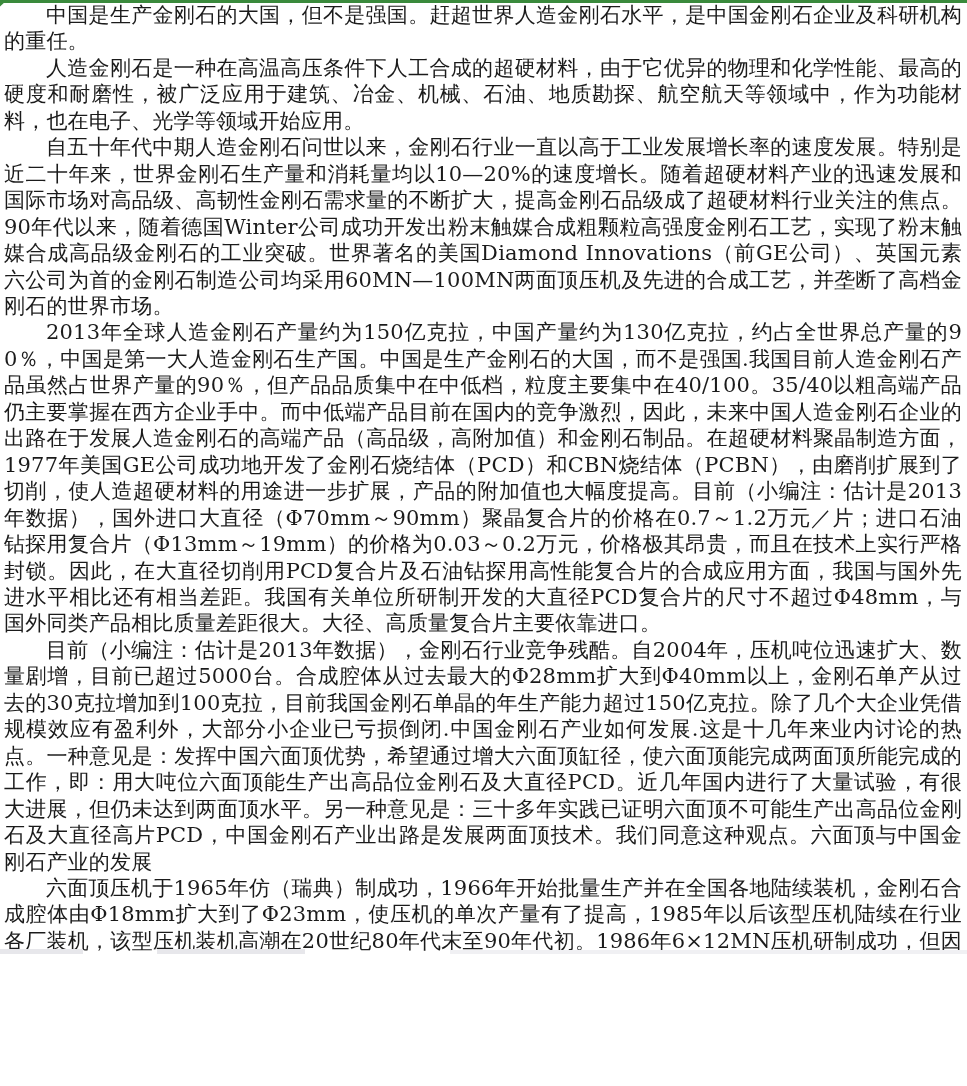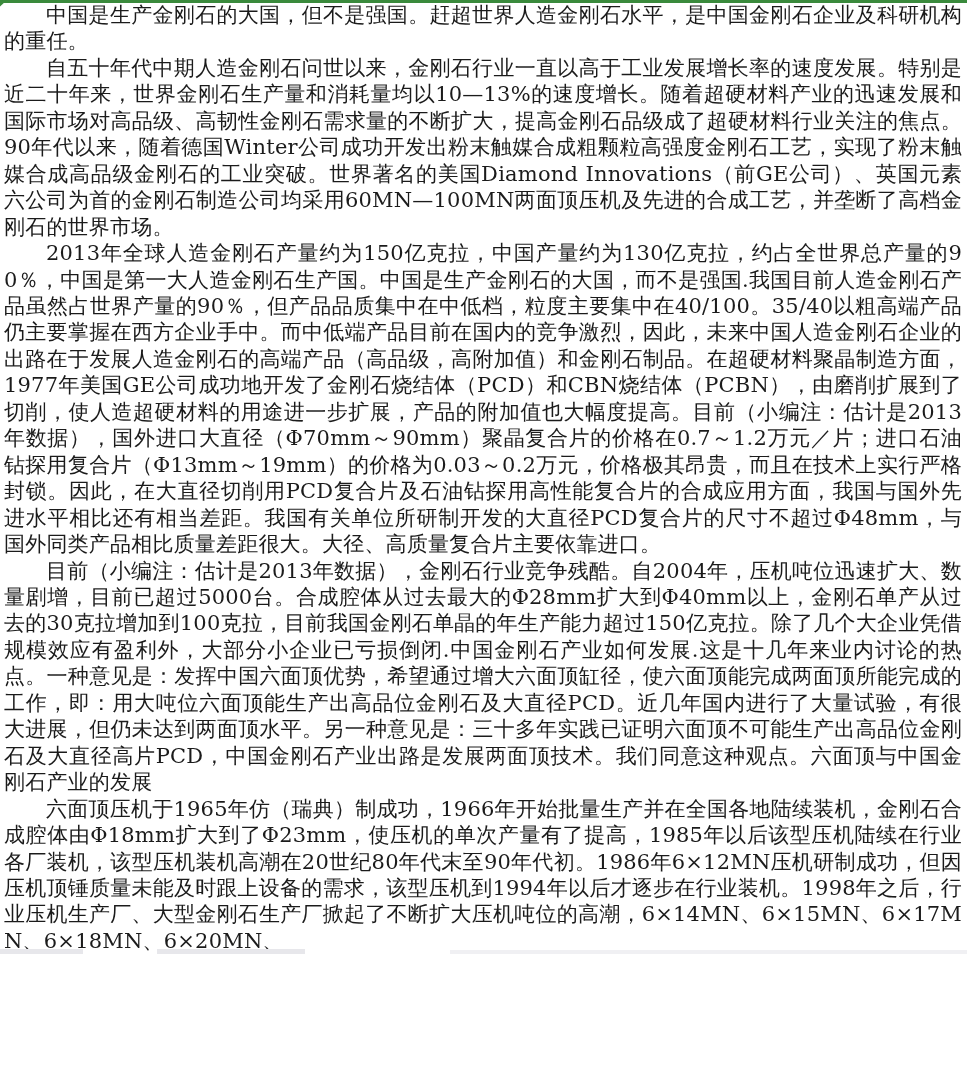--- a/index.html
+++ b/index.html
@@ -70,21 +70,22 @@
 </head>
 <body>
 
 <div class="page">
 
   <div class="top-border"></div>
   <div class="corner-mark"></div>
 
   <div class="article">
     <p>中国是生产金刚石的大国，但不是强国。赶超世界人造金刚石水平，是中国金刚石企业及科研机构的重任。</p>
-    <p>自五十年代中期人造金刚石问世以来，金刚石行业一直以高于工业发展增长率的速度发展。特别是近二十年来，世界金刚石生产量和消耗量均以10—13%的速度增长。随着超硬材料产业的迅速发展和国际市场对高品级、高韧性金刚石需求量的不断扩大，提高金刚石品级成了超硬材料行业关注的焦点。90年代以来，随着德国Winter公司成功开发出粉末触媒合成粗颗粒高强度金刚石工艺，实现了粉末触媒合成高品级金刚石的工业突破。世界著名的美国Diamond Innovations（前GE公司）、英国元素六公司为首的金刚石制造公司均采用60MN—100MN两面顶压机及先进的合成工艺，并垄断了高档金刚石的世界市场。</p>
+    <p>人造金刚石是一种在高温高压条件下人工合成的超硬材料，由于它优异的物理和化学性能、最高的硬度和耐磨性，被广泛应用于建筑、冶金、机械、石油、地质勘探、航空航天等领域中，作为功能材料，也在电子、光学等领域开始应用。</p>
+    <p>自五十年代中期人造金刚石问世以来，金刚石行业一直以高于工业发展增长率的速度发展。特别是近二十年来，世界金刚石生产量和消耗量均以10—20%的速度增长。随着超硬材料产业的迅速发展和国际市场对高品级、高韧性金刚石需求量的不断扩大，提高金刚石品级成了超硬材料行业关注的焦点。90年代以来，随着德国Winter公司成功开发出粉末触媒合成粗颗粒高强度金刚石工艺，实现了粉末触媒合成高品级金刚石的工业突破。世界著名的美国Diamond Innovations（前GE公司）、英国元素六公司为首的金刚石制造公司均采用60MN—100MN两面顶压机及先进的合成工艺，并垄断了高档金刚石的世界市场。</p>
     <p>2013年全球人造金刚石产量约为150亿克拉，中国产量约为130亿克拉，约占全世界总产量的90％，中国是第一大人造金刚石生产国。中国是生产金刚石的大国，而不是强国.我国目前人造金刚石产品虽然占世界产量的90％，但产品品质集中在中低档，粒度主要集中在40/100。35/40以粗高端产品仍主要掌握在西方企业手中。而中低端产品目前在国内的竞争激烈，因此，未来中国人造金刚石企业的出路在于发展人造金刚石的高端产品（高品级，高附加值）和金刚石制品。在超硬材料聚晶制造方面，1977年美国GE公司成功地开发了金刚石烧结体（PCD）和CBN烧结体（PCBN），由磨削扩展到了切削，使人造超硬材料的用途进一步扩展，产品的附加值也大幅度提高。目前（小编注：估计是2013年数据），国外进口大直径（Φ70mm～90mm）聚晶复合片的价格在0.7～1.2万元／片；进口石油钻探用复合片（Φ13mm～19mm）的价格为0.03～0.2万元，价格极其昂贵，而且在技术上实行严格封锁。因此，在大直径切削用PCD复合片及石油钻探用高性能复合片的合成应用方面，我国与国外先进水平相比还有相当差距。我国有关单位所研制开发的大直径PCD复合片的尺寸不超过Φ48mm，与国外同类产品相比质量差距很大。大径、高质量复合片主要依靠进口。</p>
     <p>目前（小编注：估计是2013年数据），金刚石行业竞争残酷。自2004年，压机吨位迅速扩大、数量剧增，目前已超过5000台。合成腔体从过去最大的Φ28mm扩大到Φ40mm以上，金刚石单产从过去的30克拉增加到100克拉，目前我国金刚石单晶的年生产能力超过150亿克拉。除了几个大企业凭借规模效应有盈利外，大部分小企业已亏损倒闭.中国金刚石产业如何发展.这是十几年来业内讨论的热点。一种意见是：发挥中国六面顶优势，希望通过增大六面顶缸径，使六面顶能完成两面顶所能完成的工作，即：用大吨位六面顶能生产出高品位金刚石及大直径PCD。近几年国内进行了大量试验，有很大进展，但仍未达到两面顶水平。另一种意见是：三十多年实践已证明六面顶不可能生产出高品位金刚石及大直径高片PCD，中国金刚石产业出路是发展两面顶技术。我们同意这种观点。六面顶与中国金刚石产业的发展</p>
     <p>六面顶压机于1965年仿（瑞典）制成功，1966年开始批量生产并在全国各地陆续装机，金刚石合成腔体由Φ18mm扩大到了Φ23mm，使压机的单次产量有了提高，1985年以后该型压机陆续在行业各厂装机，该型压机装机高潮在20世纪80年代末至90年代初。1986年6×12MN压机研制成功，但因压机顶锤质量未能及时跟上设备的需求，该型压机到1994年以后才逐步在行业装机。1998年之后，行业压机生产厂、大型金刚石生产厂掀起了不断扩大压机吨位的高潮，6×14MN、6×15MN、6×17MN、6×18MN、6×20MN、</p>
   </div>
 
   <div class="bottom-strip-segment seg-a"></div>
   <div class="bottom-strip-segment seg-b"></div>
   <div class="bottom-strip-segment seg-c"></div>
 
 </div>

